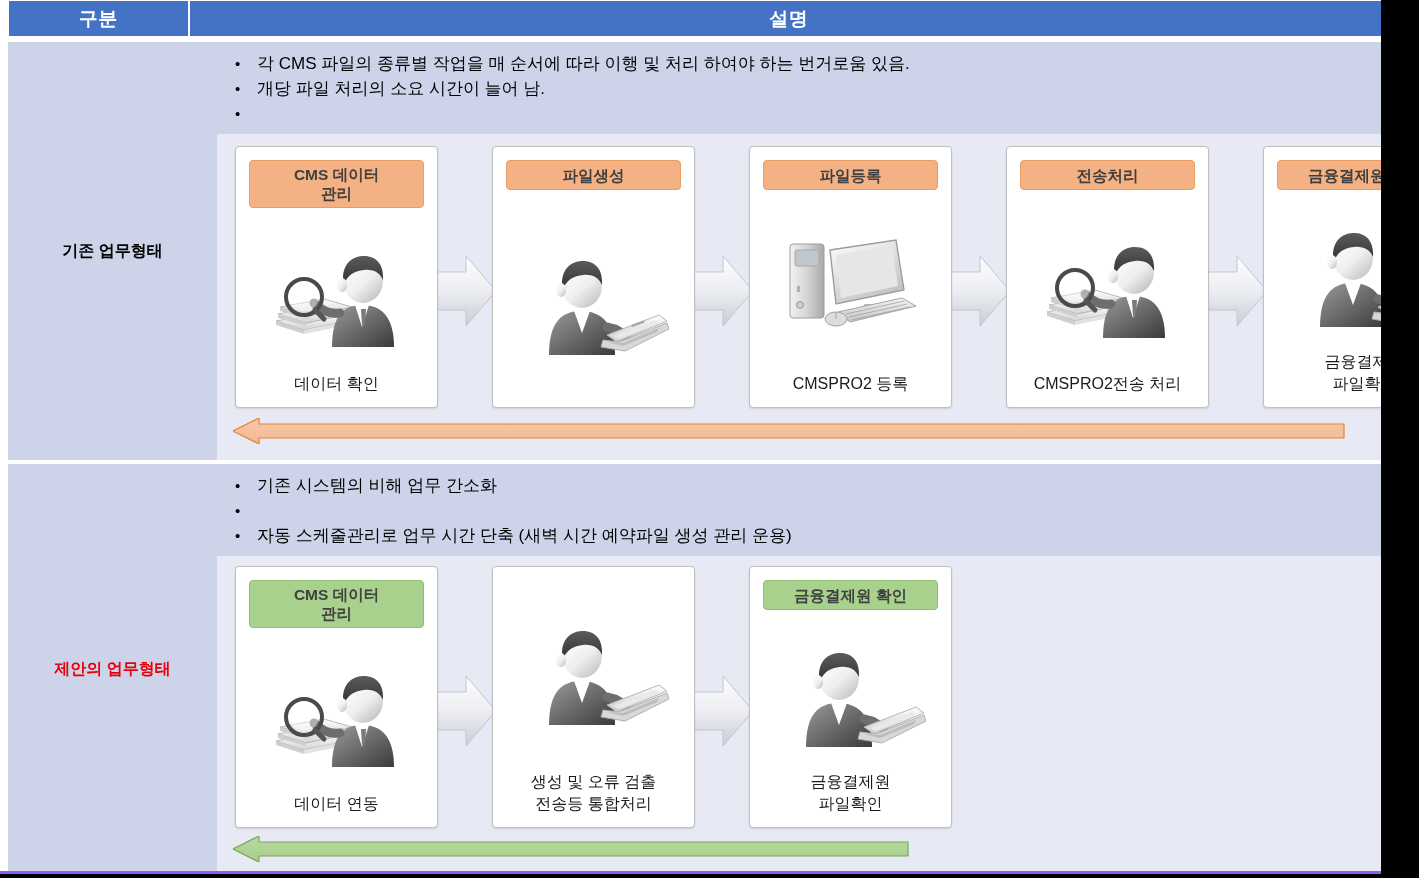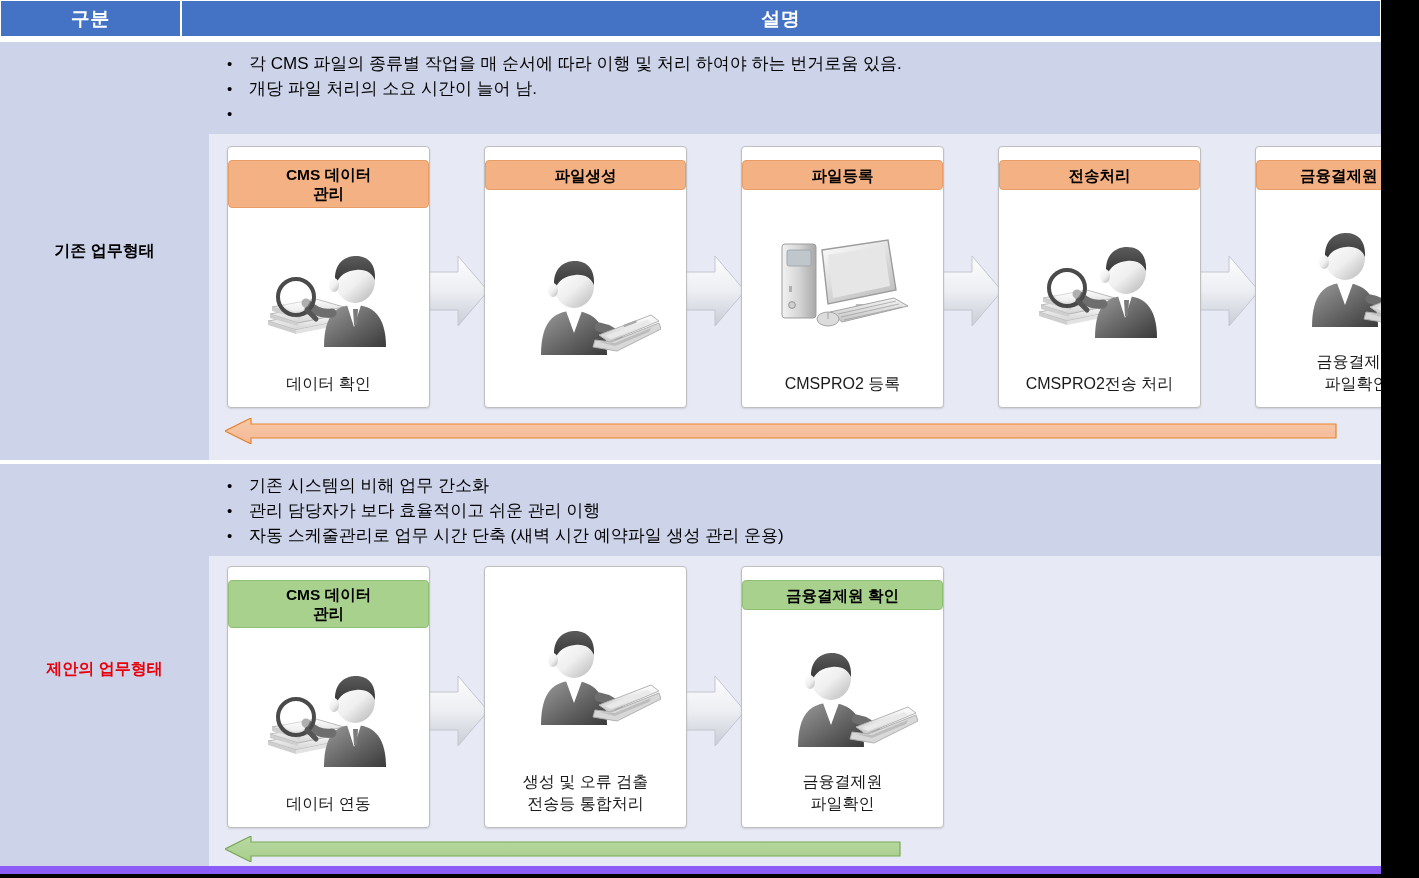--- a/index.html
+++ b/index.html
@@ -22,23 +22,24 @@
   }
 
   
   .table-wrap {
     position: absolute;
     left: 0;
     top: 0;
     width: 1381px;
     height: 874px;
     background: #ffffff;
-    border-bottom: 8px solid #8b5cf6;
+    border-bottom: 3px solid #8b5cf6;
     box-sizing: border-box;
     overflow: hidden;
+    padding-left: 8px;
   }
 
   
   .thead {
     display: flex;
     height: 37px;
     width: 1381px;
   }
   .th {
     background: #4472C4;
@@ -140,30 +141,30 @@
     flex-direction: column;
     align-items: center;
     box-shadow: 0 1px 2px rgba(0,0,0,0.12);
     z-index: 2;
   }
   .pbox-1 { width: 203px; height: 262px; }
   .pbox-2 { width: 203px; height: 262px; }
 
   .pbox-title {
     margin-top: 13px;
-    width: 201px;
+    width: 175px;
     min-height: 30px;
     border-radius: 4px;
     display: flex;
     align-items: center;
     justify-content: center;
     text-align: center;
     font-weight: bold;
     font-size: 15.5px;
-    color: #000000;
+    color: #404040;
     line-height: 19px;
     box-sizing: border-box;
     padding: 4px 2px;
   }
   .pbox-title.orange {
     background: #F4B183;
     border: 1px solid #E79D64;
   }
   .pbox-title.green {
     background: #A9D18E;
@@ -501,21 +502,20 @@
       <div class="td-label proposal">제안의 업무형태</div>
       <div class="td-desc">
 
         <div class="bullets b2">
           <div class="bullet-li">
             <span class="bullet-dot">•</span>
             <span>기존 시스템의 비해 업무 간소화</span>
           </div>
           <div class="bullet-li">
             <span class="bullet-dot">•</span>
-            <span>관리 담당자가 보다 효율적이고 쉬운 관리 이행</span>
           </div>
           <div class="bullet-li">
             <span class="bullet-dot">•</span>
             <span>자동 스케줄관리로 업무 시간 단축 (새벽 시간 예약파일 생성 관리 운용)</span>
           </div>
         </div>
 
         <div class="panel p2">
           <div class="flow flow-2">
 

